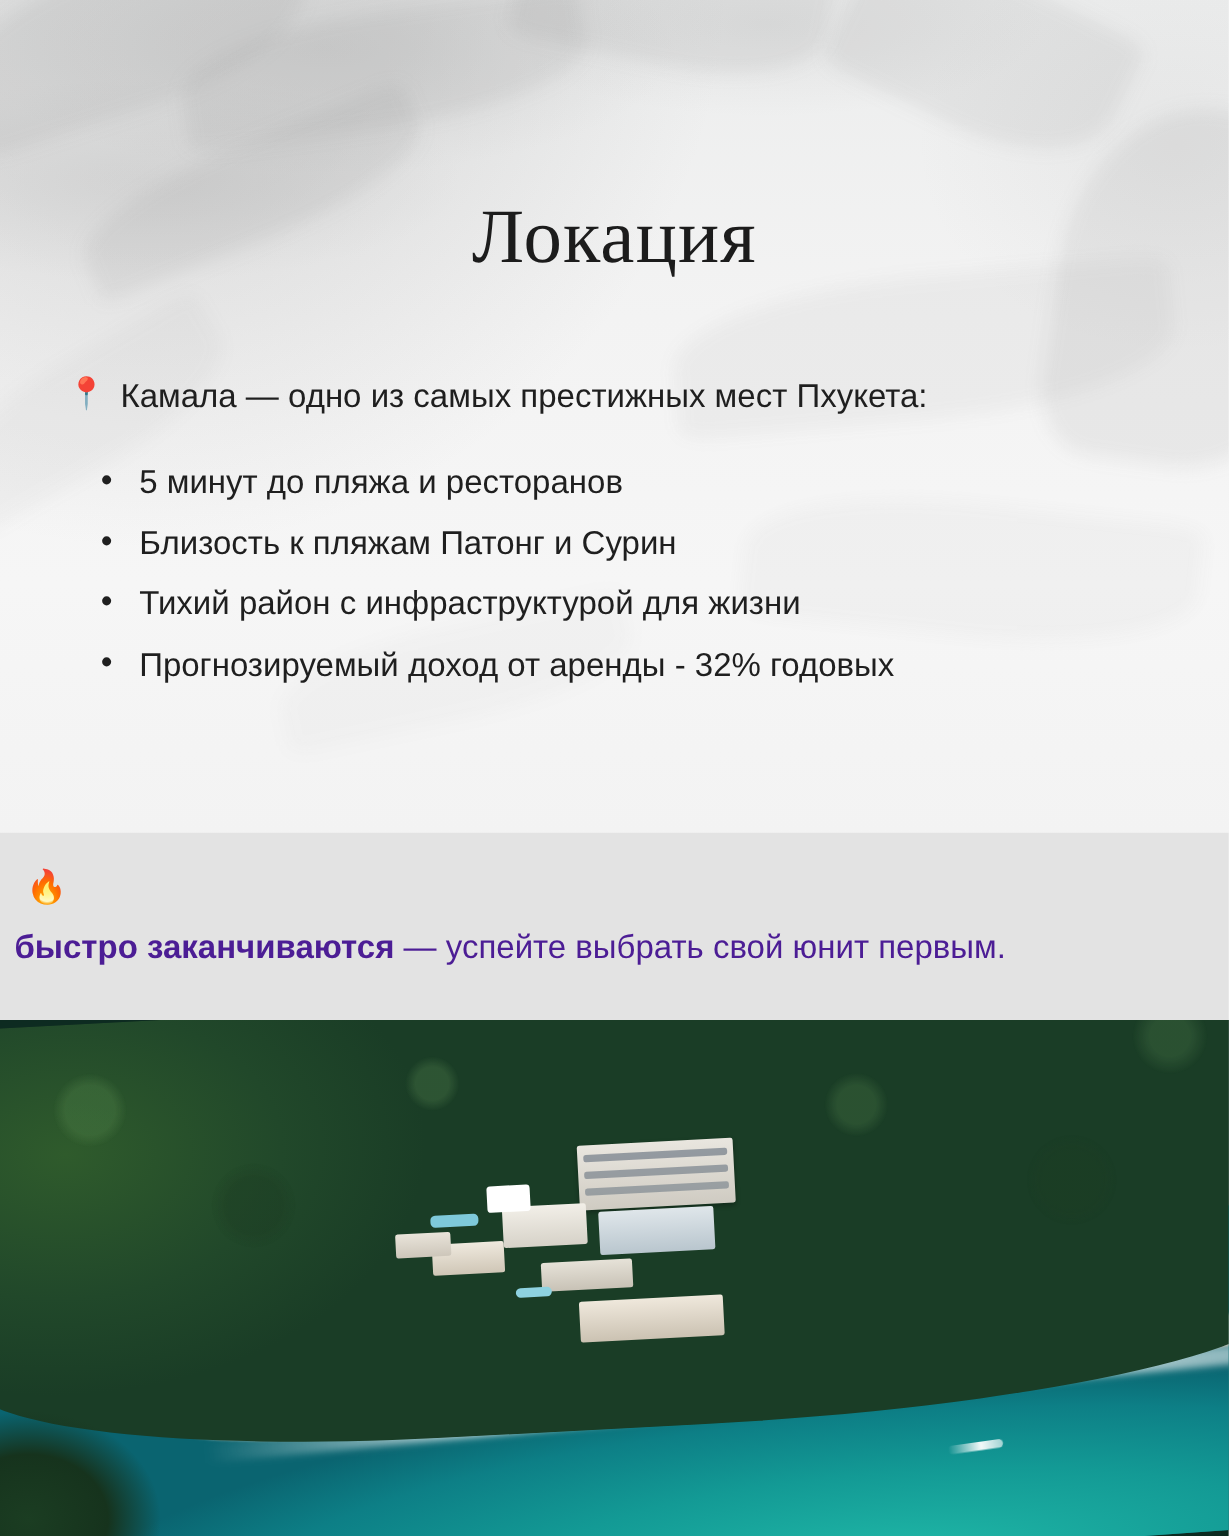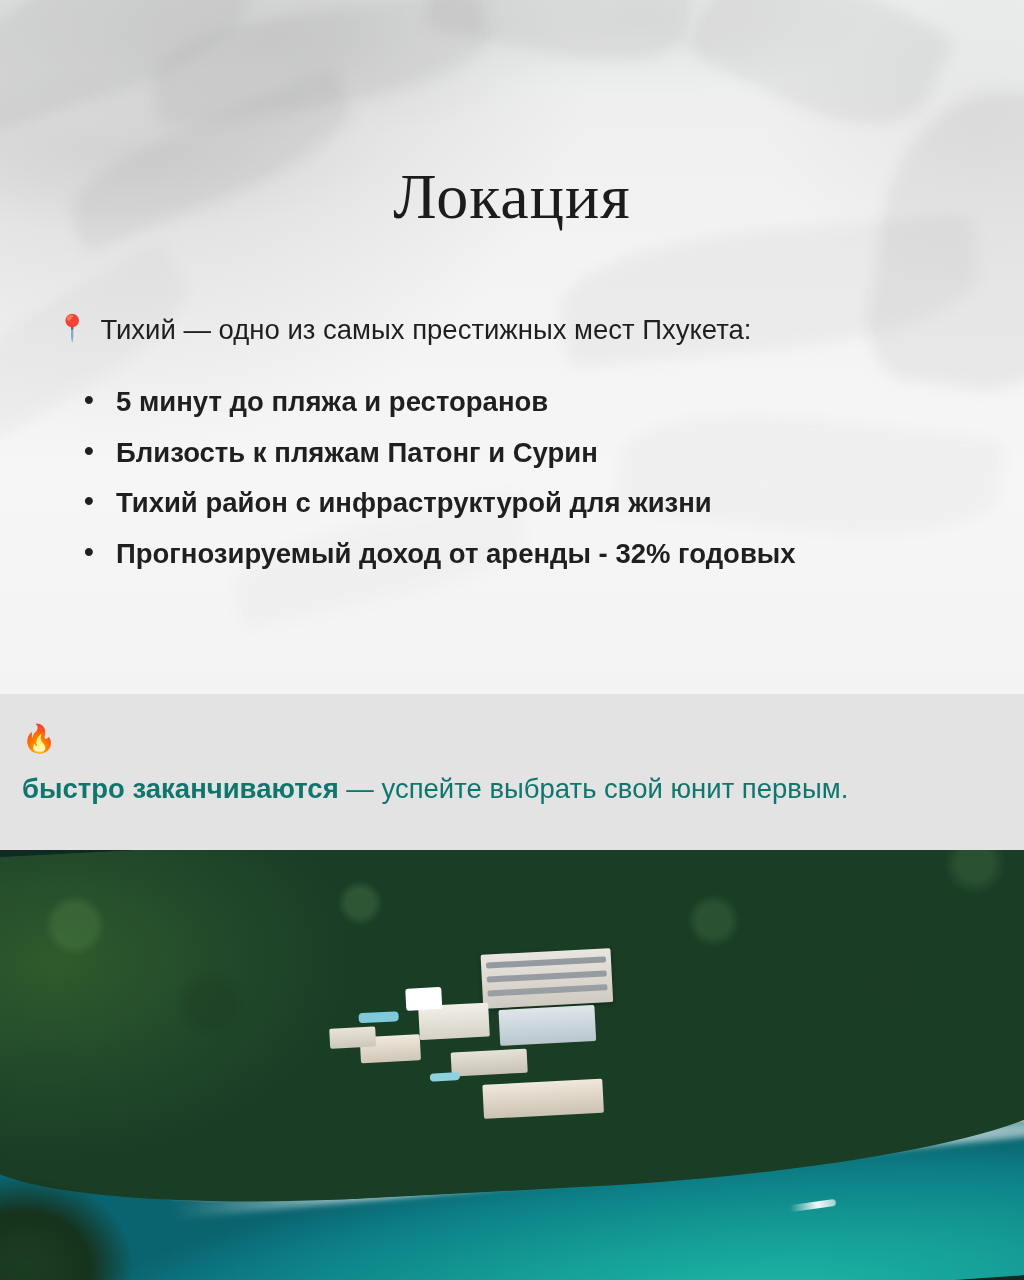--- a/index.html
+++ b/index.html
@@ -99,21 +99,20 @@
     padding: 0;
     list-style: none;
   }
   .bullets li {
     position: relative;
     padding-left: 40px;
     font-size: 27.5px;
     line-height: 1.0;
     color: #1f1f1f;
     margin-bottom: 23px;
-    font-weight: bold;
   }
   .bullets li::before {
     content: "•";
     position: absolute;
     left: 8px;
     top: -2px;
     font-size: 28px;
     color: #1f1f1f;
   }
 
@@ -145,26 +144,26 @@
     width: 990px;
     font-size: 27.5px;
     line-height: 1.2;
     color: #1c1c1c;
     display: flex;
     align-items: flex-start;
     gap: 8px;
   }
   .callout-line2 {
     position: absolute;
-    left: 22px;
+    left: 12px;
     top: 78px;
     width: 1000px;
     font-size: 27.5px;
     line-height: 1.2;
-    color: #0f766e;
+    color: #4c1d95;
   }
   .callout-line2 b { font-weight: bold; }
 
   
   .photo {
     position: absolute;
     left: 0;
     top: 850px;
     width: 1024px;
     height: 430px;
@@ -281,21 +280,21 @@
     <div class="leaf l7"></div>
     <div class="leaf l8"></div>
     <div class="leaf l9"></div>
     <div class="leaf l10"></div>
   </div>
 
   <h1 class="title">Локация</h1>
 
   <div class="intro">
     <span class="pin">📍</span>
-    <span>Тихий — одно из самых престижных мест Пхукета:</span>
+    <span>Камала — одно из самых престижных мест Пхукета:</span>
   </div>
 
   <ul class="bullets">
     <li>5 минут до пляжа и ресторанов</li>
     <li>Близость к пляжам Патонг и Сурин</li>
     <li> Тихий район с инфраструктурой для жизни</li>
     <li>Прогнозируемый доход от аренды - 32% годовых</li>
   </ul>
 
 

